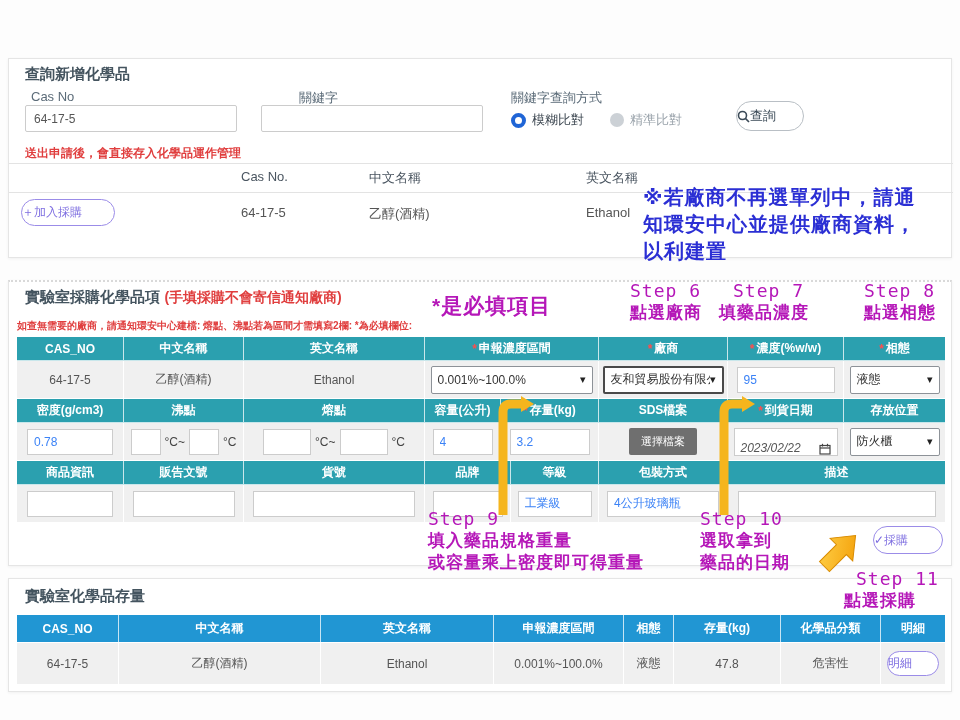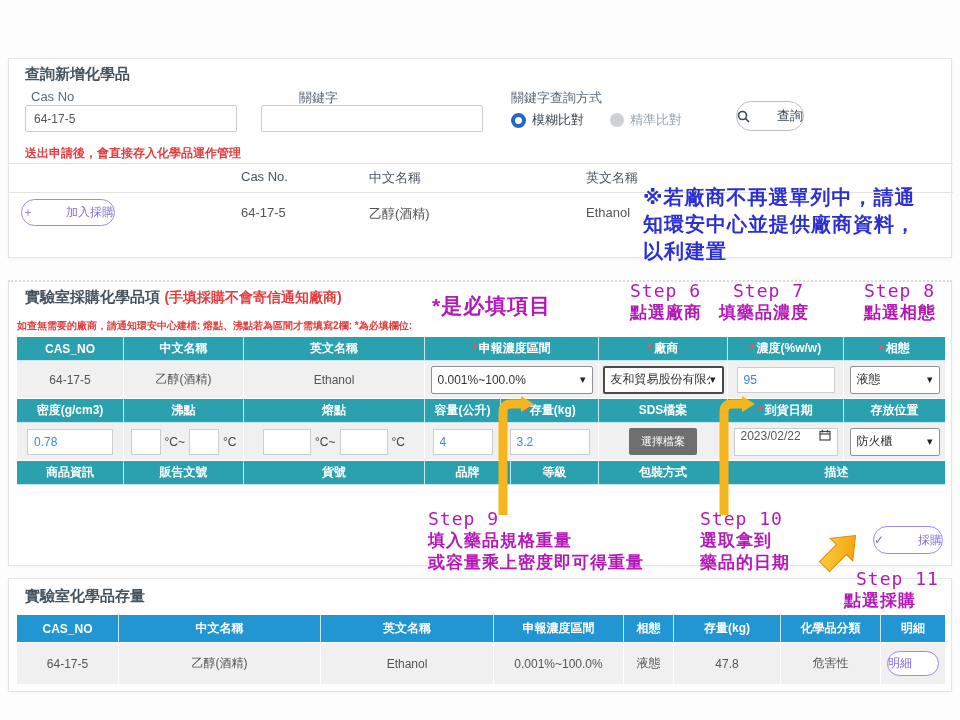--- a/index.html
+++ b/index.html
@@ -16,21 +16,21 @@
   .fld-label { font-size:13px; color:#5b6b78; }
   .txt-input { border:1px solid #ccc; border-radius:2px; background:#fff; font-size:12px; color:#555; padding:0 8px; font-family:"Liberation Sans",sans-serif; }
   .red { color:#e03e3e; }
 
   
   .radio-row { display:flex; align-items:center; gap:6px; }
   .radio-on { width:15px; height:15px; border-radius:50%; border:4.5px solid #2065d6; background:#fff; }
   .radio-off { width:14px; height:14px; border-radius:50%; background:#ccd1d6; }
   .radio-lab { font-size:13px; color:#3c4650; }
 
-  .pill-btn { display:inline-flex; align-items:center; justify-content:space-between; gap:5px; border-radius:16px; background:#fff; cursor:pointer; }
+  .pill-btn { display:inline-flex; align-items:center; justify-content:flex-start; border-radius:16px; background:#fff; cursor:pointer; }
   .btn-search { border:1px solid #b9bfc5; color:#3b4a57; font-size:13px; }
   .btn-purple { border:1px solid #9b8ce8; color:#7c6ce0; font-size:12px; }
 
   .hdr-lbl { font-size:13px; color:#4a5560; }
   .cell-txt { font-size:13px; color:#555; }
   .hline { position:absolute; left:0; width:944px; height:1px; background:#e3e3e3; }
 
   
   .ptable { position:absolute; left:8px; width:928px; }
   .prow { display:flex; width:928px; }
@@ -39,21 +39,21 @@
   .pdc { background:#f0f0f0; display:flex; align-items:center; justify-content:center; height:38px; border-right:1px solid #fff; border-bottom:1px solid #fff; gap:4px; }
   .pdc:last-child { border-right:none; }
   .star { color:#ff4d4d; font-weight:bold; font-size:12px; }
   .cell-sm { font-size:12px; color:#555; }
   .fselect { background:#fff; border:1px solid #8d9298; border-radius:2px; height:28px; display:flex; align-items:center; justify-content:space-between; padding:0 6px; font-size:12px; color:#333; }
   .fselect.focused { border:2px solid #4a4a4a; }
   .chev { font-size:11px; color:#222; line-height:1; }
   .mini-input { border:1px solid #ccc; background:#fff; height:26px; font-size:12px; color:#3b82f6; padding:0 6px; font-family:"Liberation Sans",sans-serif; }
   .unit { font-size:12px; color:#444; }
   .gray-btn { background:#6f6f6f; color:#fff; font-size:11px; border:none; border-radius:2px; padding:6px 12px; cursor:pointer; }
-  .datebox { background:#fff; border:1px solid #ccc; height:28px; display:flex; align-items:flex-start; justify-content:space-between; padding:0 6px; font-size:12px; color:#555; }
+  .datebox { background:#fff; border:1px solid #ccc; height:28px; display:flex; align-items:flex-end; justify-content:space-between; padding:0 6px; font-size:12px; color:#555;font-style:italic; }
 
   
   .ihc { background:#2196d3; color:#fff; font-weight:bold; font-size:12px; display:flex; align-items:center; justify-content:center; height:27px; border-right:1px solid rgba(255,255,255,.75); }
   .ihc:last-child { border-right:none; }
   .idc { background:#f0f0f0; display:flex; align-items:center; justify-content:center; height:42px; border-right:1px solid #fff; border-top:1px solid #fff; font-size:12px; color:#555; }
   .idc:last-child { border-right:none; }
 
   
   .note-blue { position:absolute; color:#2b2fd4; font-weight:bold; font-size:20px; line-height:27px; letter-spacing:1px; z-index:10; }
   .note-mag { position:absolute; color:#b517b8; font-weight:bold; z-index:10; letter-spacing:1px; }
@@ -257,20 +257,43 @@
             <span>品牌</span>
           </div>
         <div class="phc" style="width:88px;">
             <span>等級</span>
           </div>
         <div class="phc" style="width:129px;">
             <span>包裝方式</span>
           </div>
         <div class="phc" style="width:217px;">
             <span>描述</span>
+          </div>
+      </div>
+      <div class="prow">
+        <div class="pdc" style="width:107px;">
+            <input class="mini-input" style="width: 86px;">
+          </div>
+        <div class="pdc" style="width:120px;">
+            <input class="mini-input" style="width: 102px;">
+          </div>
+        <div class="pdc" style="width:181px;">
+            <input class="mini-input" style="width: 162px;">
+          </div>
+        <div class="pdc" style="width:86px;">
+            <input class="mini-input" style="width: 70px;">
+          </div>
+        <div class="pdc" style="width:88px;">
+            <input class="mini-input" style="width: 74px;" value="工業級">
+          </div>
+        <div class="pdc" style="width:129px;">
+            <input class="mini-input" style="width: 112px;" value="4公升玻璃瓶">
+          </div>
+        <div class="pdc" style="width:217px;">
+            <input class="mini-input" style="width: 198px;">
           </div>
       </div>
     </div>
 
     <button class="abs pill-btn btn-purple" style="left:864px;top:244px;width:70px;height:28px;">
       <span>✓</span>
       <span>採購</span>
     </button>
   </section>
 

